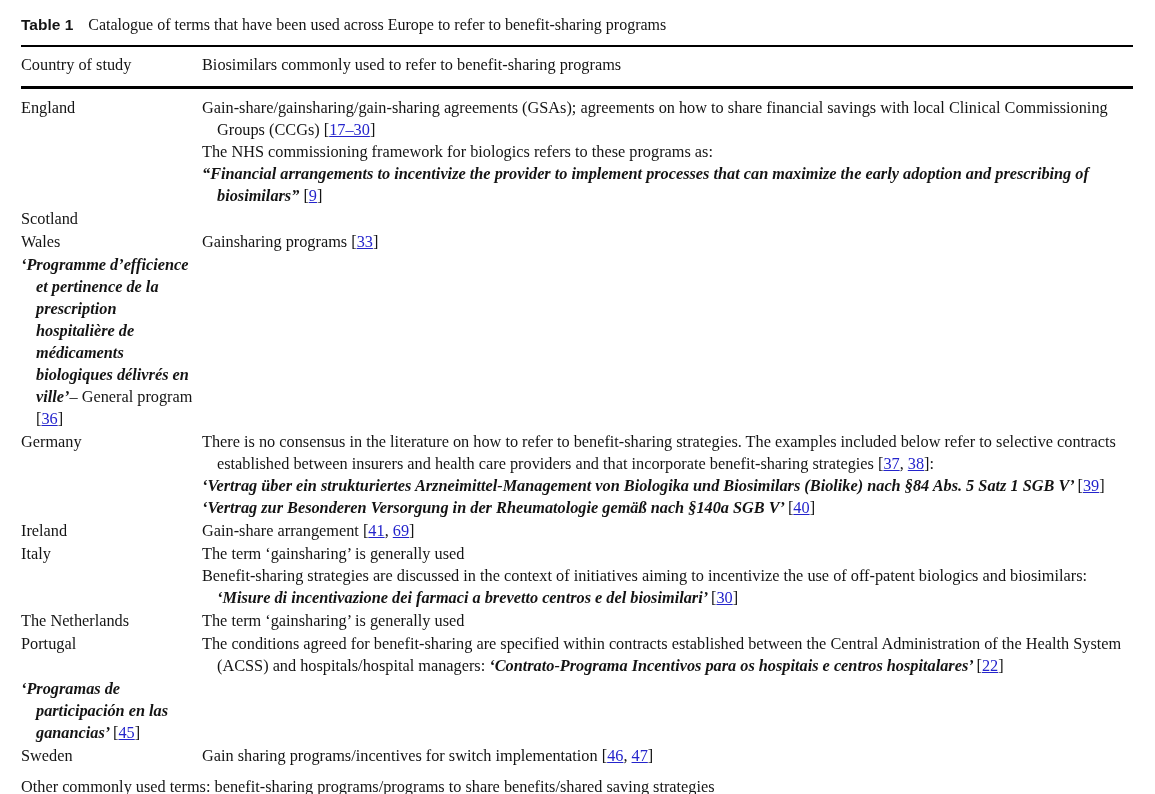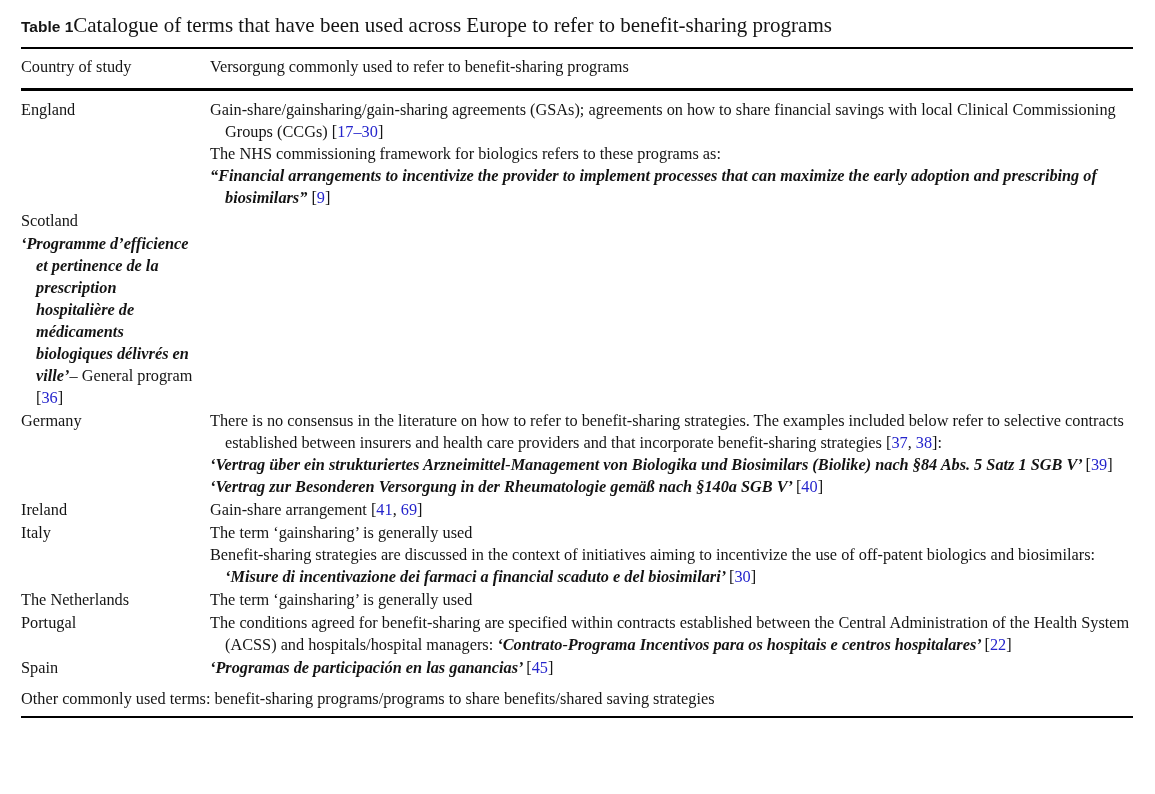--- a/index.html
+++ b/index.html
@@ -15,39 +15,40 @@
     padding: 10px 22px 0 21px;
     overflow: hidden;
     font-family: "Liberation Serif", serif;
     color: #141414;
     font-size: 16.3px;
     line-height: 22px;
   }
   .caption {
     display: flex;
     align-items: baseline;
+    gap: 15px;
     margin: 4px 0 9px 0;
   }
   .caption .cap-label {
     font-family: "Liberation Sans", sans-serif;
     font-weight: 700;
     font-size: 15.5px;
     white-space: nowrap;
   }
   .caption .cap-text {
-    font-size: 21px;
+    font-size: 16px;
   }
   .tbl {
     border-top: 2px solid #000;
     border-bottom: 2.5px solid #000;
   }
   .row {
     display: grid;
     grid-template-columns: 173px 1fr;
-    column-gap: 16px;
+    column-gap: 8px;
   }
   .thead {
     border-bottom: 3px solid #000;
   }
   .thead .cell {
     padding: 7px 0 10px 0;
   }
   .tbody {
     padding: 8px 0 9px 0;
   }
@@ -61,51 +62,58 @@
     padding-left: 15px;
     text-indent: -15px;
   }
   .bi {
     font-style: italic;
     font-weight: 700;
   }
   .cite {
     color: var(--cite-color, #2424cc);
     cursor: pointer;
+    text-decoration: underline;
   }
   .tfoot {
     padding: 0 0 6px 0;
   }
 </style>
 </head>
 <body>
 
 <div class="page">
   <div class="caption">
     <span class="cap-label">Table 1</span>
     <span class="cap-text">Catalogue of terms that have been used across Europe to refer to benefit-sharing programs</span>
   </div>
 
   <div class="tbl">
     <div class="row thead">
       <div class="cell country">Country of study</div>
-      <div class="cell terms">Versorgung commonly used to refer to benefit-sharing programs</div>
+      <div class="cell terms">Biosimilars commonly used to refer to benefit-sharing programs</div>
     </div>
 
     <div class="tbody">
         <div class="row">
           <div class="cell country">England</div>
           <div class="cell terms">
             <div class="para"><span class="rg">Gain-share/gainsharing/gain-sharing agreements (GSAs); agreements on how to share financial savings with local Clinical Commissioning Groups (CCGs) </span>[<span class="cite">17–30</span>]</div>
             <div class="para"><span class="rg">The NHS commissioning framework for biologics refers to these programs as:</span></div>
             <div class="para"><span class="bi">“Financial arrangements to incentivize the provider to implement processes that can maximize the early adoption and prescribing of biosimilars” </span>[<span class="cite">9</span>]</div>
           </div>
         </div>
         <div class="row">
           <div class="cell country">Scotland</div>
+        </div>
+        <div class="row">
+          <div class="cell country">Wales</div>
+          <div class="cell terms">
+            <div class="para"><span class="rg">Gainsharing programs </span>[<span class="cite">33</span>]</div>
+          </div>
         </div>
         <div class="row">
           <div class="cell terms">
             <div class="para"><span class="bi">‘Programme d’efficience et pertinence de la prescription hospitalière de médicaments biologiques délivrés en ville’</span><span class="rg">– General program </span>[<span class="cite">36</span>]</div>
           </div>
         </div>
         <div class="row">
           <div class="cell country">Germany</div>
           <div class="cell terms">
             <div class="para"><span class="rg">There is no consensus in the literature on how to refer to benefit-sharing strategies. The examples included below refer to selective contracts established between insurers and health care providers and that incorporate benefit-sharing strategies </span>[<span class="cite">37</span>, <span class="cite">38</span>]<span class="rg">:</span></div>
@@ -116,38 +124,43 @@
         <div class="row">
           <div class="cell country">Ireland</div>
           <div class="cell terms">
             <div class="para"><span class="rg">Gain-share arrangement </span>[<span class="cite">41</span>, <span class="cite">69</span>]</div>
           </div>
         </div>
         <div class="row">
           <div class="cell country">Italy</div>
           <div class="cell terms">
             <div class="para"><span class="rg">The term ‘gainsharing’ is generally used</span></div>
-            <div class="para"><span class="rg">Benefit-sharing strategies are discussed in the context of initiatives aiming to incentivize the use of off-patent biologics and biosimilars: </span><span class="bi">‘Misure di incentivazione dei farmaci a financial scaduto e del biosimilari’ </span>[<span class="cite">30</span>]</div>
+            <div class="para"><span class="rg">Benefit-sharing strategies are discussed in the context of initiatives aiming to incentivize the use of off-patent biologics and biosimilars: </span><span class="bi">‘Misure di incentivazione dei farmaci a brevetto centros e del biosimilari’ </span>[<span class="cite">30</span>]</div>
           </div>
         </div>
         <div class="row">
           <div class="cell country">The Netherlands</div>
           <div class="cell terms">
             <div class="para"><span class="rg">The term ‘gainsharing’ is generally used</span></div>
           </div>
         </div>
         <div class="row">
           <div class="cell country">Portugal</div>
           <div class="cell terms">
             <div class="para"><span class="rg">The conditions agreed for benefit-sharing are specified within contracts established between the Central Administration of the Health System (ACSS) and hospitals/hospital managers: </span><span class="bi">‘Contrato-Programa Incentivos para os hospitais e centros hospitalares’ </span>[<span class="cite">22</span>]</div>
           </div>
         </div>
         <div class="row">
-          <div class="cell country">Spain</div>
           <div class="cell terms">
             <div class="para"><span class="bi">‘Programas de participación en las ganancias’ </span>[<span class="cite">45</span>]</div>
+          </div>
+        </div>
+        <div class="row">
+          <div class="cell country">Sweden</div>
+          <div class="cell terms">
+            <div class="para"><span class="rg">Gain sharing programs/incentives for switch implementation </span>[<span class="cite">46</span>, <span class="cite">47</span>]</div>
           </div>
         </div>
       </div>
 
     <div class="tfoot">Other commonly used terms: benefit-sharing programs/programs to share benefits/shared saving strategies</div>
   </div>
 </div>
 
 </body></html>

